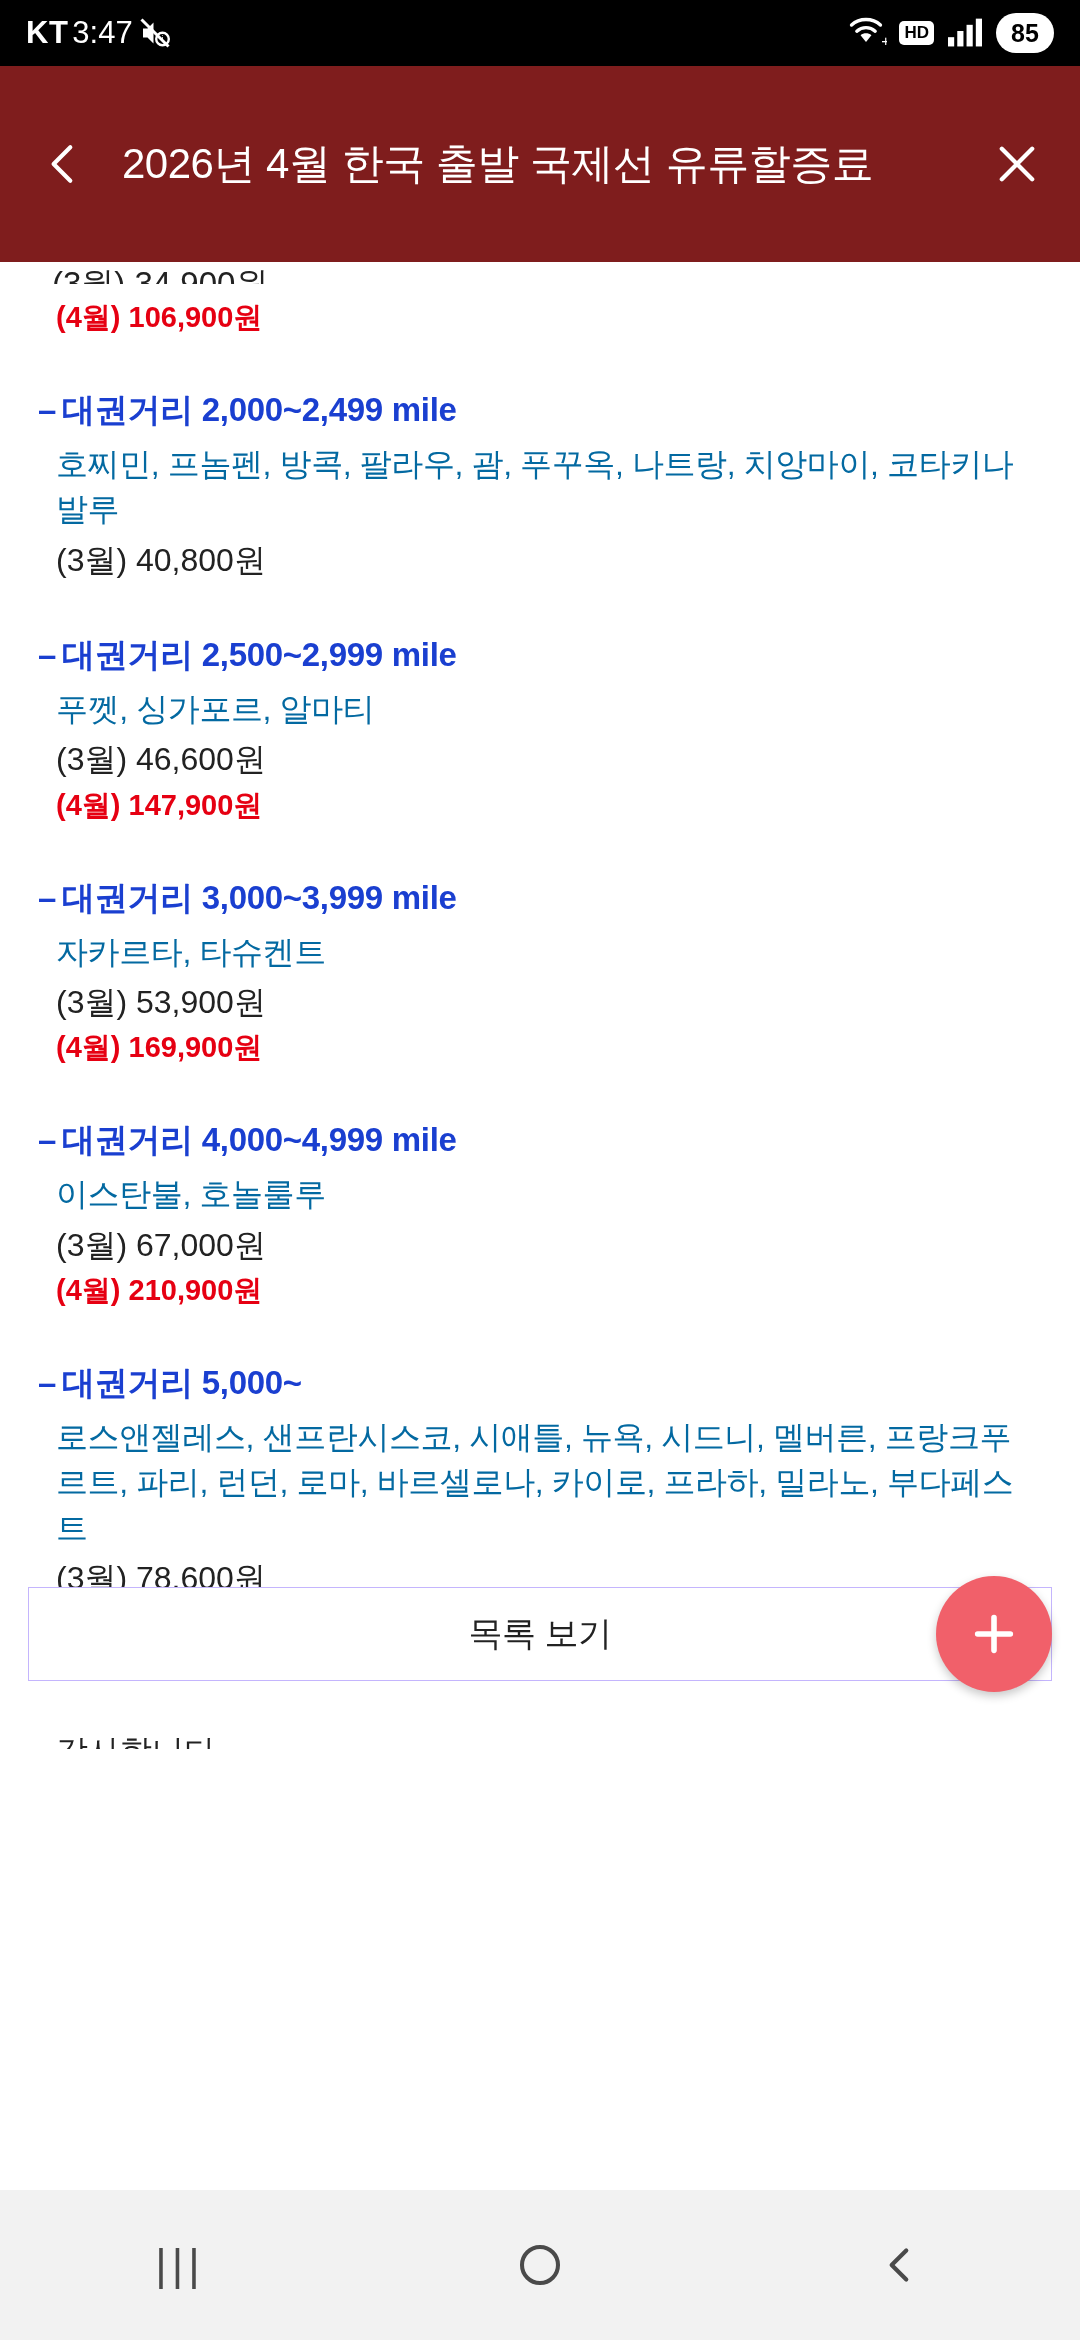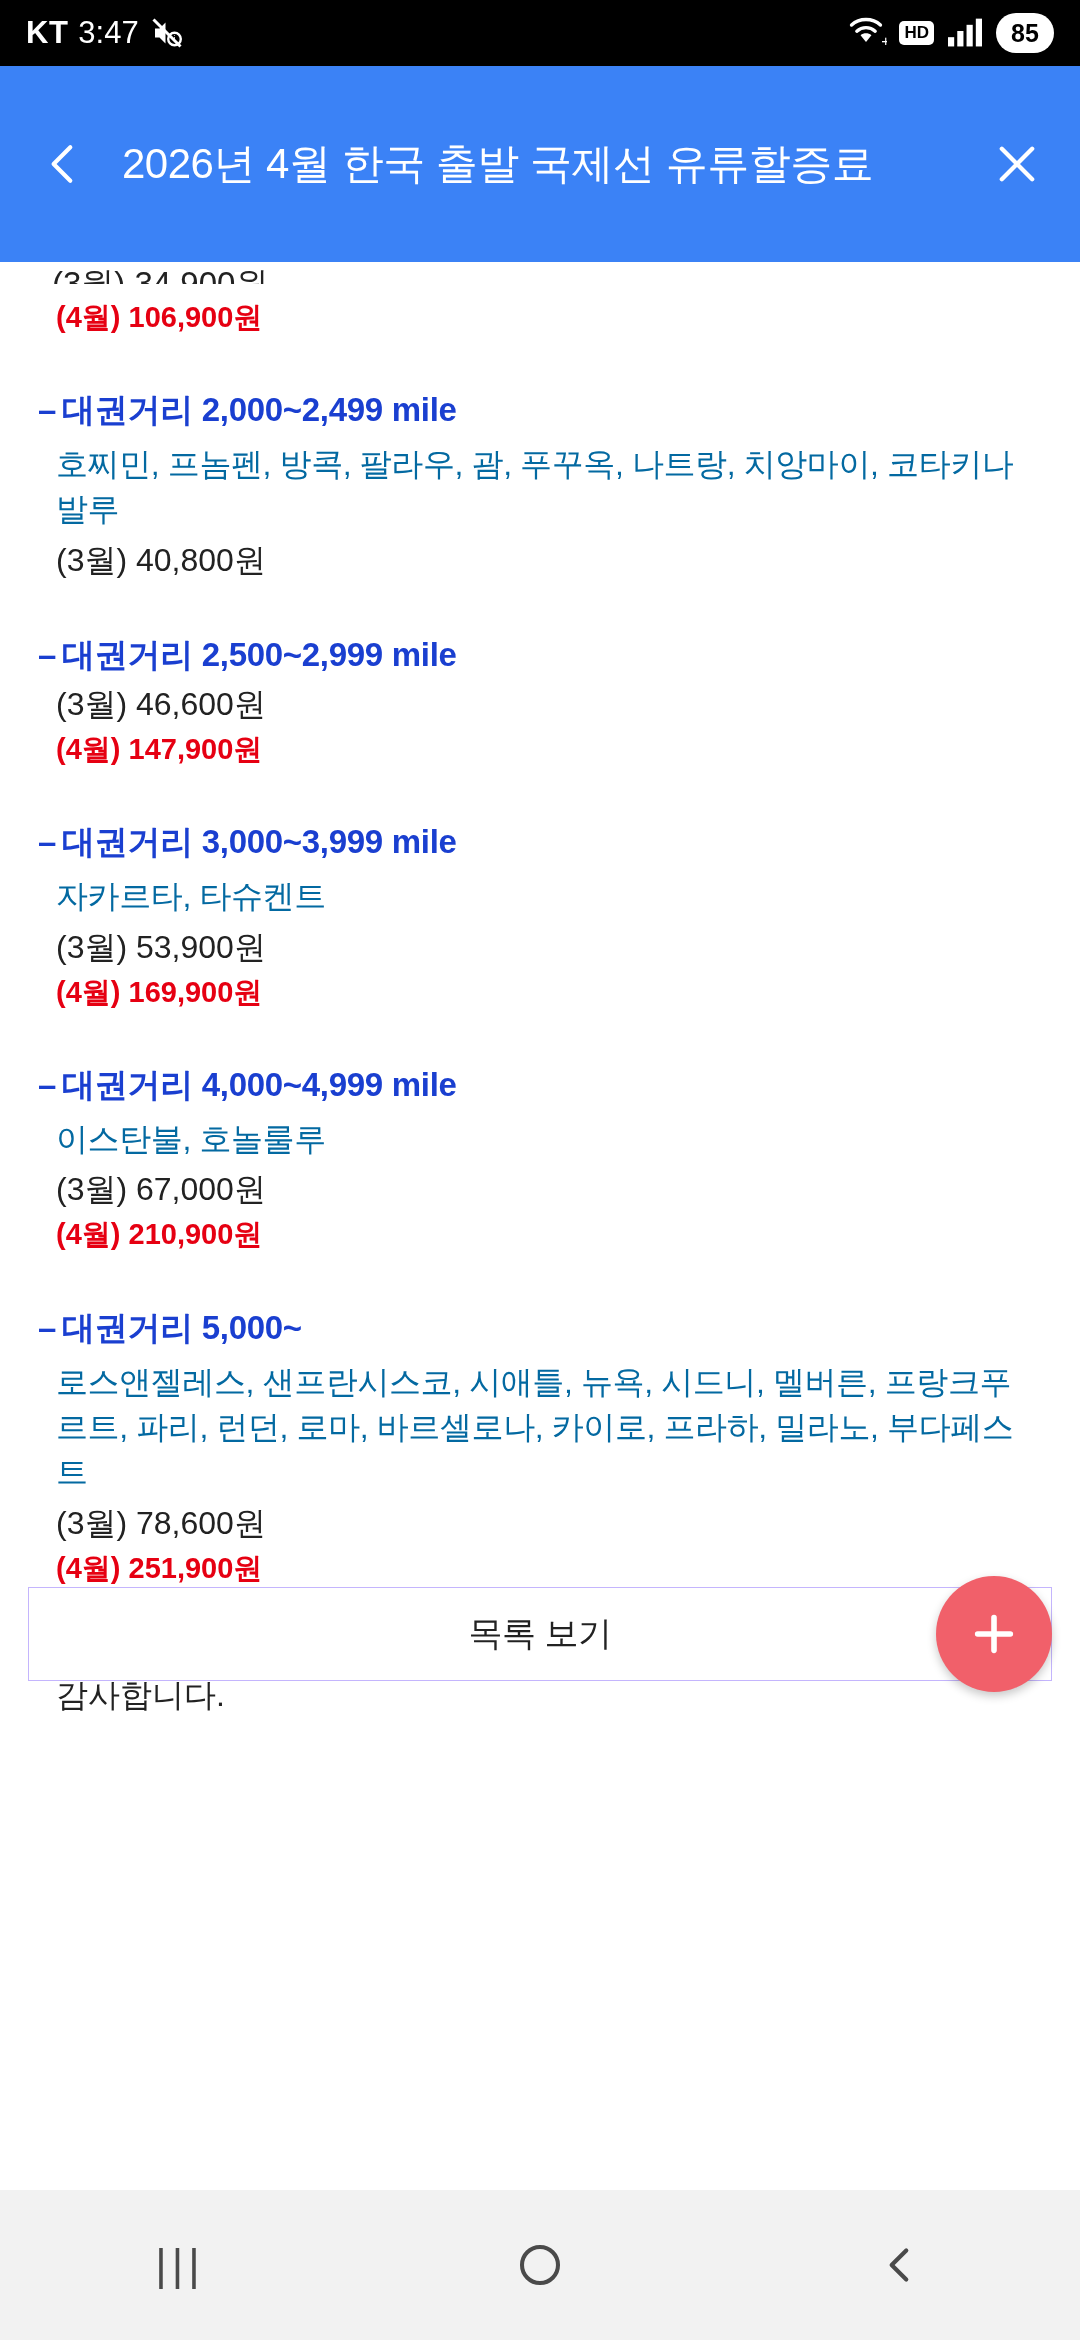--- a/index.html
+++ b/index.html
@@ -14,21 +14,21 @@
   
   .status-bar {
     position: absolute; top: 0; left: 0;
     width: 1080px; height: 66px;
     background: #000000;
     display: flex; align-items: center;
     justify-content: space-between;
     padding: 0 26px;
     color: #ffffff;
   }
-  .status-left { display: flex; gap: 10px; }
+  .status-left { display: flex; gap: 4px; }
   .carrier { font-size: 31px; font-weight: 700; letter-spacing: .5px; }
   .clock { font-size: 31px; font-weight: 400; }
   .mute-icon { display:inline-flex; align-items:center; }
   .status-right { display: flex; align-items: center; gap: 12px; }
   .hd-badge {
     font-size: 17px; font-weight: 700; color: #000;
     background: #fff; border-radius: 5px;
     padding: 1px 5px; line-height: 1.25;
   }
   .battery {
@@ -36,21 +36,21 @@
     background: #ffffff; color: #000000;
     font-size: 25px; font-weight: 700;
     display: flex; align-items: center; justify-content: center;
     padding: 0 9px;
   }
 
   
   .app-bar {
     position: absolute; top: 66px; left: 0;
     width: 1080px; height: 196px;
-    background: #3b82f6;
+    background: #7f1d1d;
     display: flex; align-items: center;
     padding: 0 26px;
   }
   .app-bar .back-btn,
   .app-bar .close-btn {
     width: 74px; height: 74px;
     display: flex; align-items: center; justify-content: center;
     flex: 0 0 auto;
   }
   .app-title {
@@ -224,20 +224,21 @@
       <span class="dash">–</span><span>대권거리 2,000~2,499 mile</span>
     </div>
     <div class="group-cities">호찌민, 프놈펜, 방콕, 팔라우, 괌, 푸꾸옥, 나트랑, 치앙마이, 코타키나발루</div>
     <div class="price-prev">(3월) 40,800원</div>
   </div>
 
   <div class="group">
     <div class="group-head">
       <span class="dash">–</span><span>대권거리 2,500~2,999 mile</span>
     </div>
+    <div class="group-cities">푸껫, 싱가포르, 알마티</div>
     <div class="price-prev">(3월) 46,600원</div>
     <div class="price-new">(4월) 147,900원</div>
   </div>
 
   <div class="group">
     <div class="group-head">
       <span class="dash">–</span><span>대권거리 3,000~3,999 mile</span>
     </div>
     <div class="group-cities">자카르타, 타슈켄트</div>
     <div class="price-prev">(3월) 53,900원</div>

